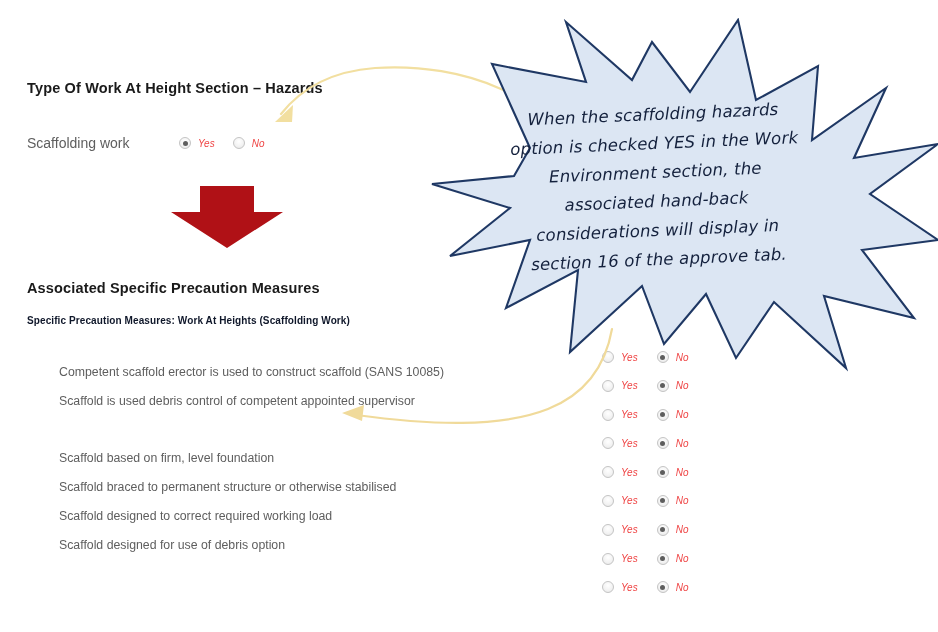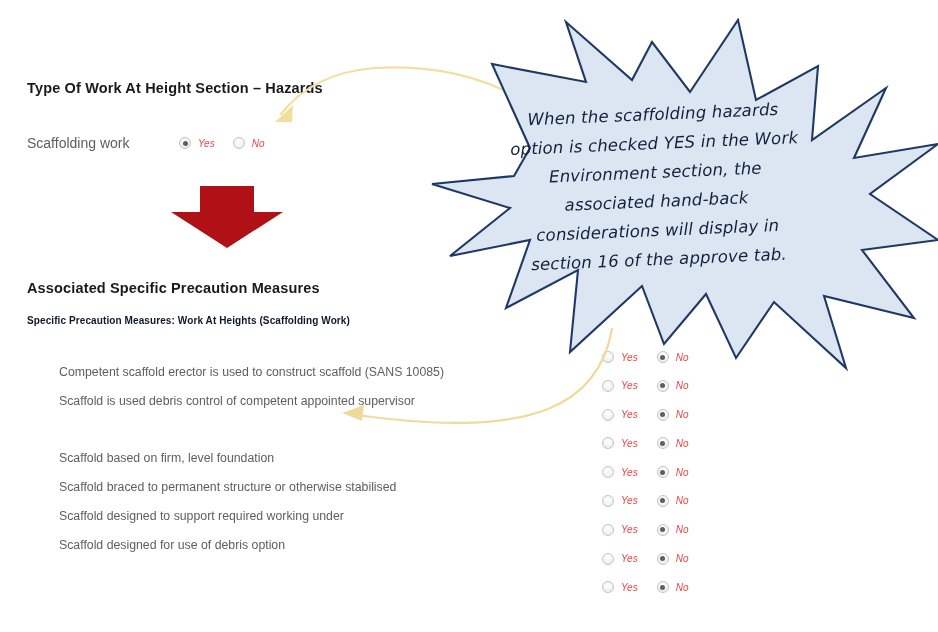--- a/index.html
+++ b/index.html
@@ -247,21 +247,21 @@
           <span class="radio-dot"></span>
           <span class="radio-text">Yes</span>
         </span>
         <span class="radio-opt">
           <span class="radio-dot checked"></span>
           <span class="radio-text">No</span>
         </span>
       </span>
     </div>
     <div class="measure-row">
-      <span class="measure-label">Scaffold designed to support required working under</span>
+      <span class="measure-label">Scaffold designed to correct required working load</span>
       <span class="radio-group">
         <span class="radio-opt">
           <span class="radio-dot"></span>
           <span class="radio-text">Yes</span>
         </span>
         <span class="radio-opt">
           <span class="radio-dot checked"></span>
           <span class="radio-text">No</span>
         </span>
       </span>

